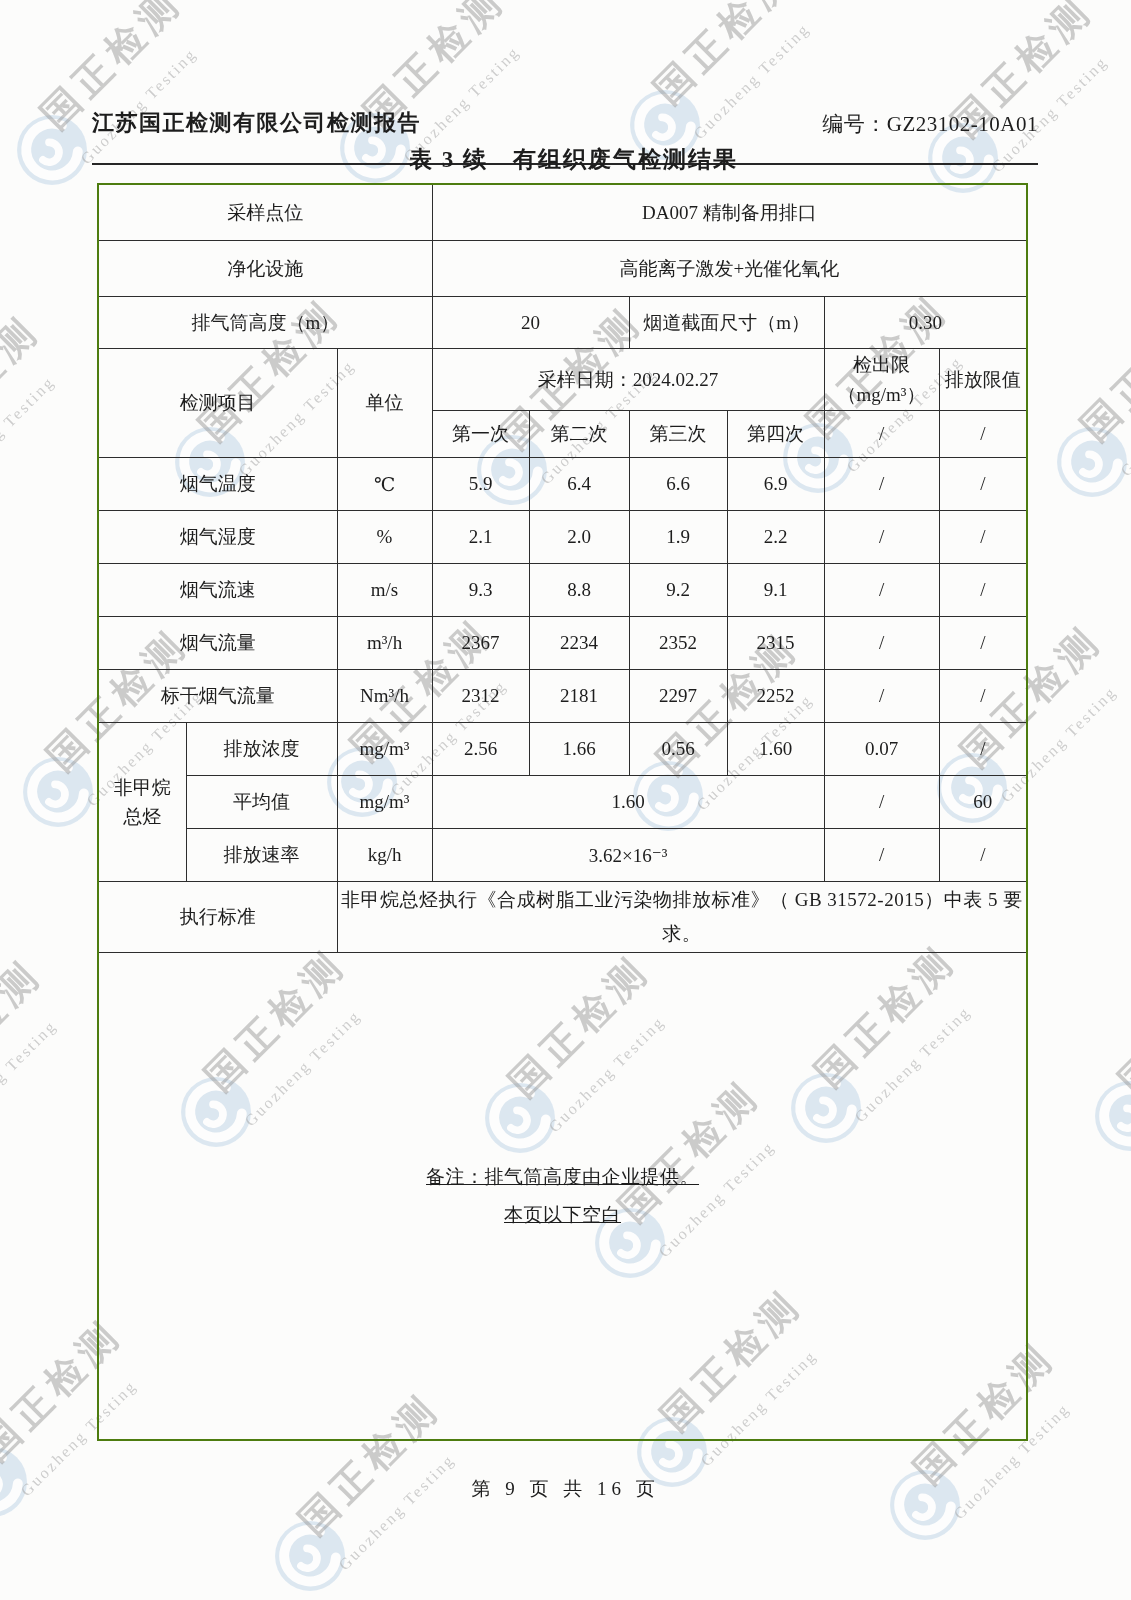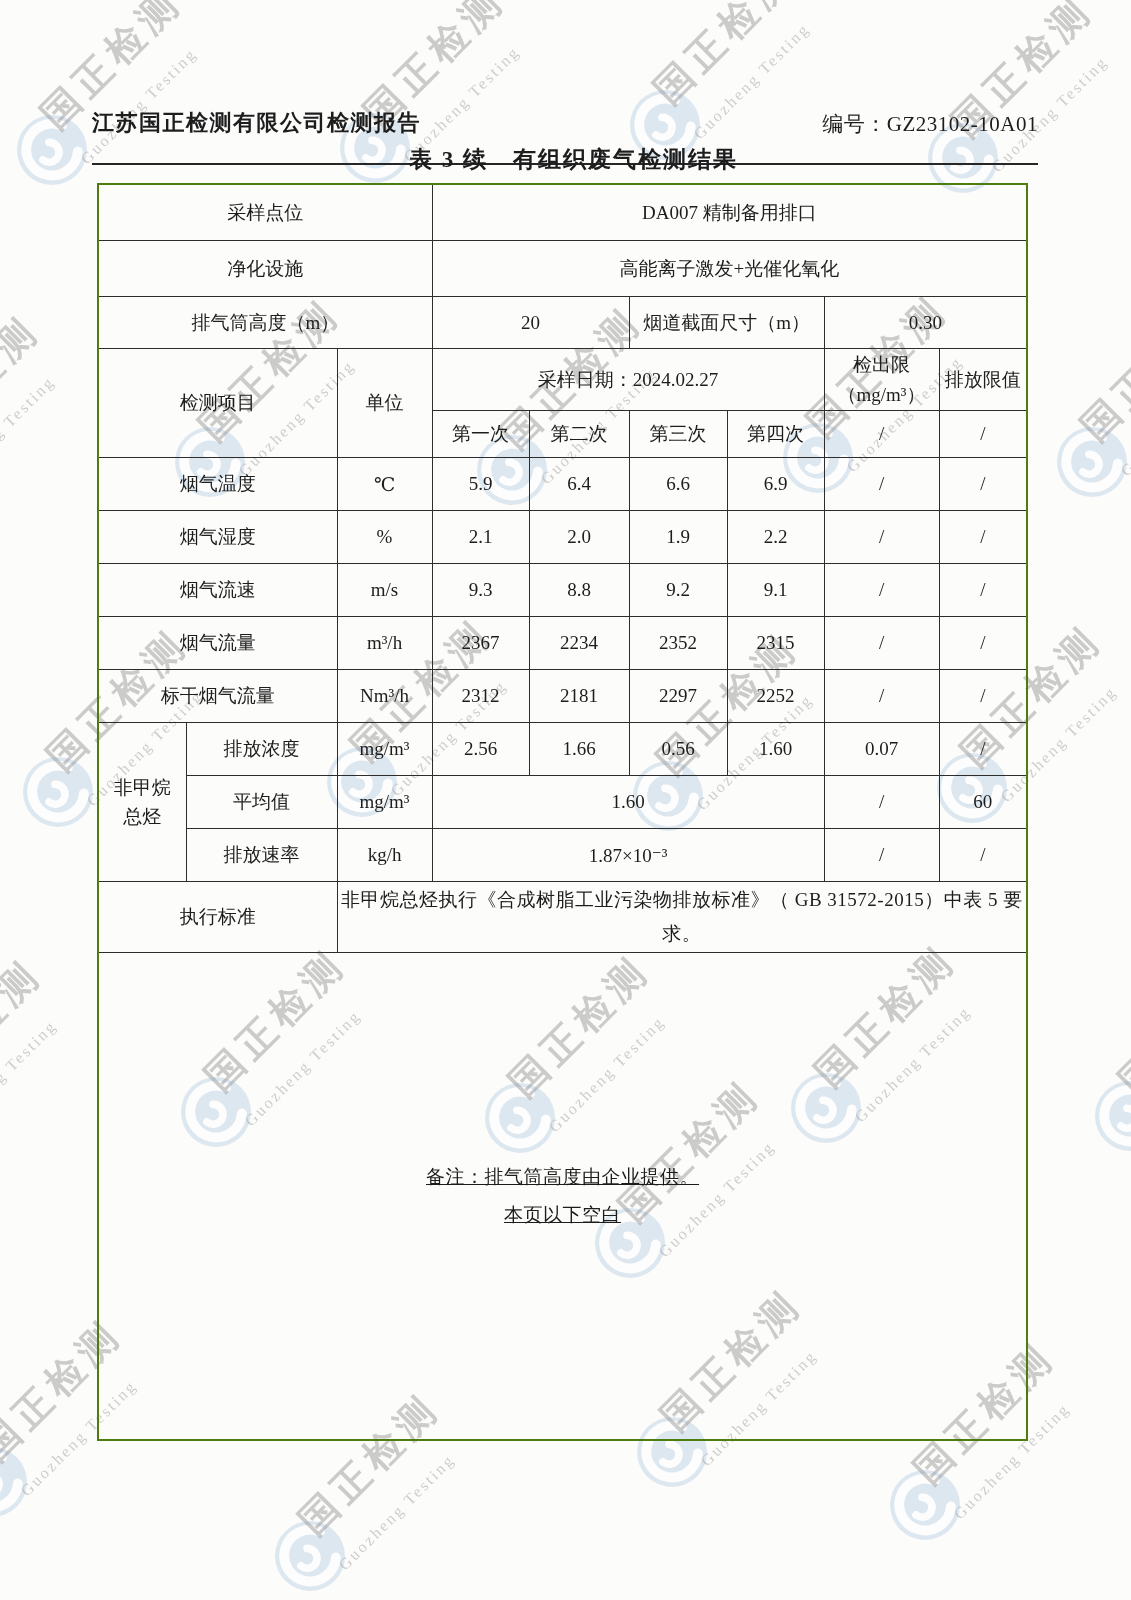--- a/index.html
+++ b/index.html
@@ -406,34 +406,35 @@
         <td>平均值</td>
         <td>mg/m³</td>
         <td colspan="4">1.60</td>
         <td>/</td>
         <td>60</td>
       </tr>
 
       <tr class="h54">
         <td>排放速率</td>
         <td>kg/h</td>
-        <td colspan="4">1.87×10⁻³</td>
+        <td colspan="4">3.62×16⁻³</td>
         <td>/</td>
         <td>/</td>
       </tr>
 
       <tr class="h72">
         <td colspan="2">执行标准</td>
         <td colspan="7" class="std-value">非甲烷总烃执行《合成树脂工业污染物排放标准》（ GB 31572-2015）中表 5 要求。</td>
       </tr>
 
       <tr>
         <td colspan="9" class="note-cell">
           <div>备注：排气筒高度由企业提供。</div>
           <div>本页以下空白</div>
         </td>
       </tr>
     </tbody>
       </table>
 
+    <div class="footer">第 9 页 共 16 页</div>
 
   </div>
 </div>
 
 </body></html>

